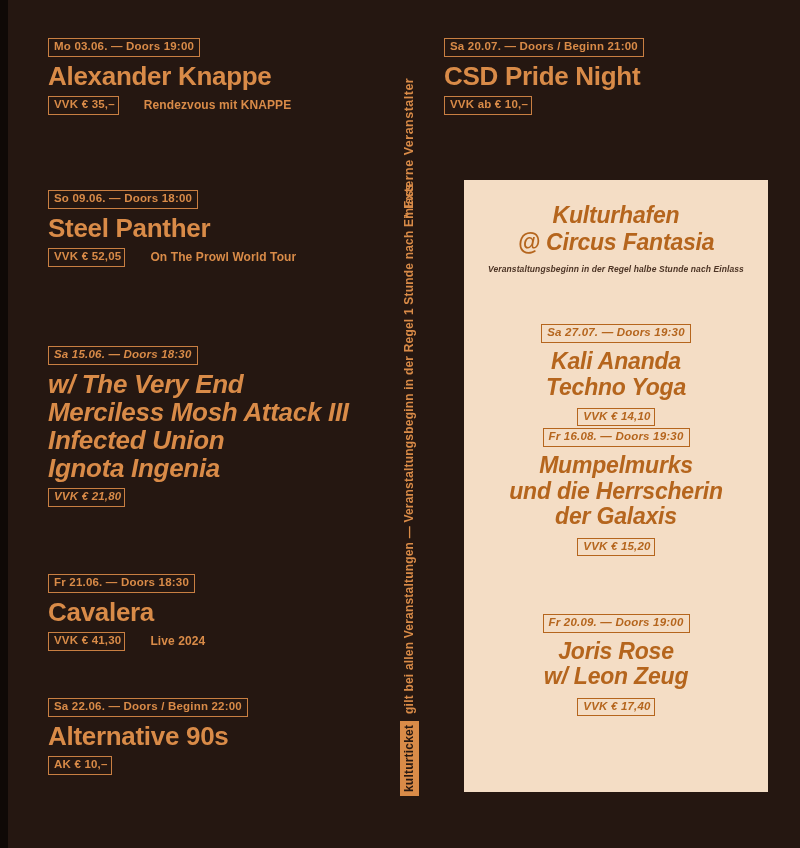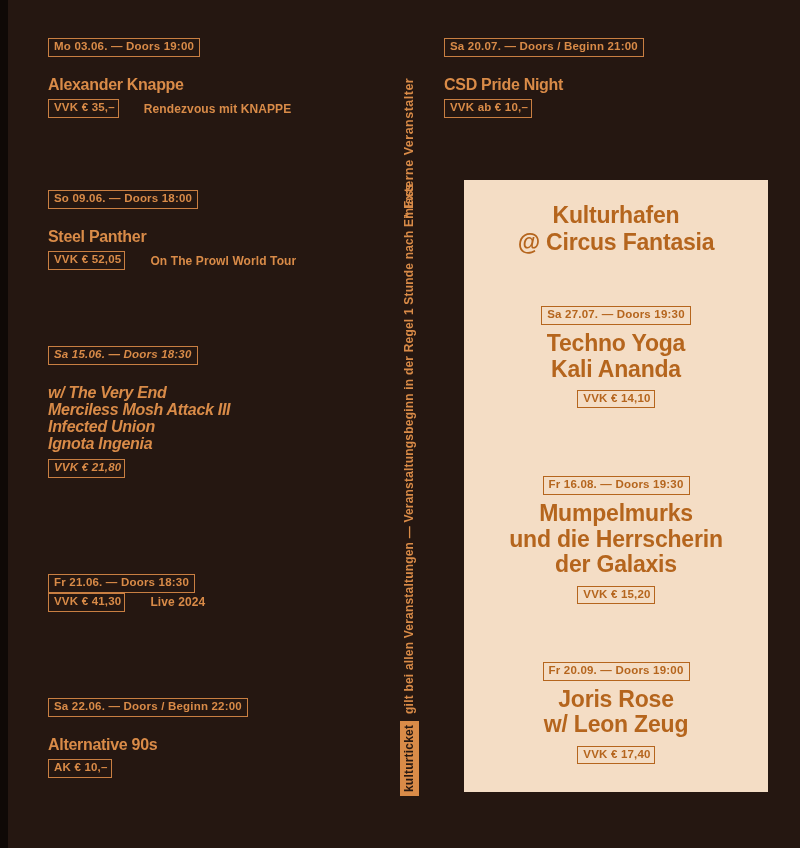--- a/index.html
+++ b/index.html
@@ -53,25 +53,25 @@
     color: #d98b48;
     font-size: 12px;
     font-weight: bold;
     margin-left: 7px;
     vertical-align: middle;
     letter-spacing: 0.1px;
     padding-left: 18px;
   }
   .artist {
     color: #d98b48;
-    font-size: 16px;
+    font-size: 26px;
     font-weight: bold;
     letter-spacing: -0.3px;
     line-height: 1.08;
-    margin: 19px 0 6px 0;
+    margin: 5px 0 6px 0;
   }
   .artist .l { display: block; }
 
   
   .col-left {
     position: absolute;
     left: 40px;
     top: 36px;
     width: 330px;
   }
@@ -123,20 +123,21 @@
   
   .panel {
     position: absolute;
     left: 456px;
     top: 180px;
     width: 304px;
     height: 612px;
     background: #f4ddc5;
     padding: 22px 14px 14px 14px;
     text-align: center;
+    font-style: italic;
   }
   .panel-title {
     color: #b5651d;
     font-size: 23px;
     font-weight: bold;
     line-height: 1.18;
     letter-spacing: -0.2px;
   }
   .panel-title .l { display: block; }
   .panel-note {
@@ -197,20 +198,23 @@
         <span class="l">Infected Union</span>
         <span class="l">Ignota Ingenia</span>
       </div>
       <div>
         <span class="price-box">VVK € 21,80</span><span class="subtitle-inline"></span>
       </div>
     </div>
 
     <div class="event" style="position:absolute;left:0;top:536px;">
       <div class="date-box">Fr 21.06. — Doors 18:30</div>
+      <div class="artist">
+        <span class="l">Cavalera</span>
+      </div>
       <div>
         <span class="price-box">VVK € 41,30</span><span class="subtitle-inline">Live 2024</span>
       </div>
     </div>
 
     <div class="event" style="position:absolute;left:0;top:660px;">
       <div class="date-box">Sa 22.06. — Doors / Beginn 22:00</div>
       <div class="artist">
         <span class="l">Alternative 90s</span>
       </div>
@@ -238,31 +242,32 @@
         <span class="price-box">VVK ab € 10,–</span>
       </div>
     </div>
   </div>
 
   <div class="panel">
     <div class="panel-title">
       <span class="l">Kulturhafen</span>
       <span class="l">@ Circus Fantasia</span>
     </div>
+    <div class="panel-note">Veranstaltungsbeginn in der Regel halbe Stunde nach Einlass</div>
 
     <div class="p-event" style="margin-top:48px;">
       <div class="date-box">Sa 27.07. — Doors 19:30</div>
       <div class="p-artist">
+        <span class="l">Kali Ananda</span>
         <span class="l">Techno Yoga</span>
-        <span class="l">Kali Ananda</span>
       </div>
       <div class="price-box">VVK € 14,10</div>
     </div>
 
-    <div class="p-event" style="margin-top:66px;">
+    <div class="p-event" style="">
       <div class="date-box">Fr 16.08. — Doors 19:30</div>
       <div class="p-artist">
         <span class="l">Mumpelmurks</span>
         <span class="l">und die Herrscherin</span>
         <span class="l">der Galaxis</span>
       </div>
       <div class="price-box">VVK € 15,20</div>
     </div>
 
     <div class="p-event" style="margin-top:56px;">

